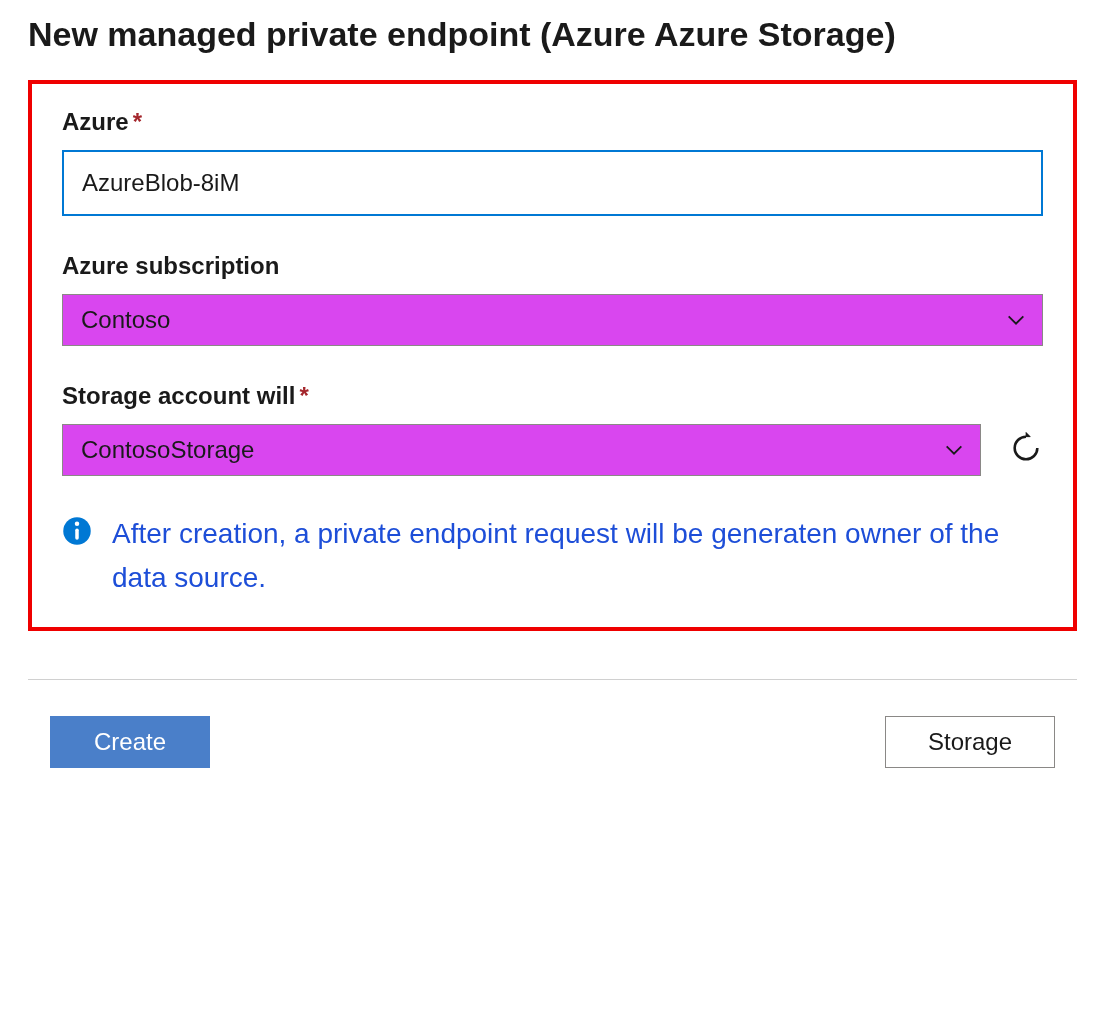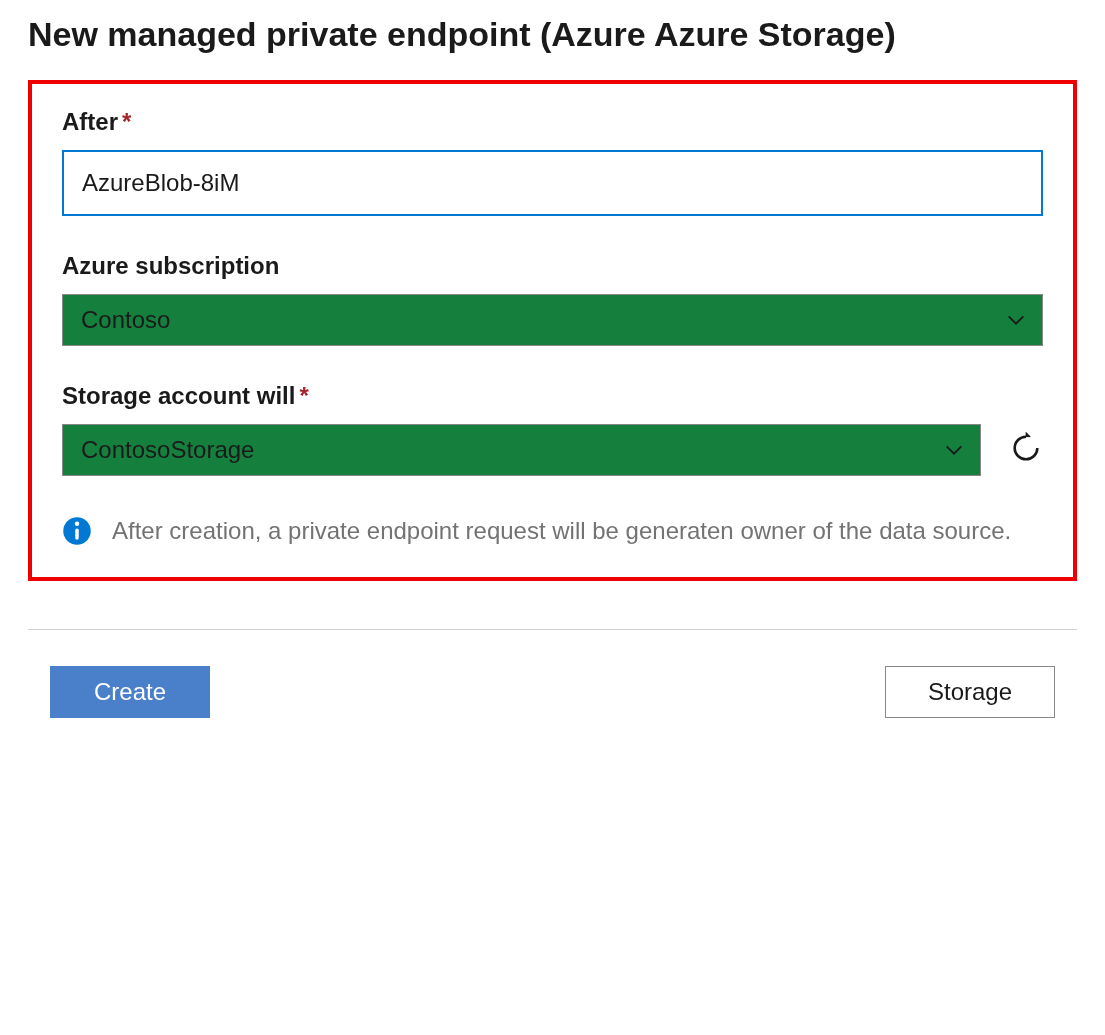--- a/index.html
+++ b/index.html
@@ -46,21 +46,21 @@
     .select-wrap {
       position: relative;
       flex: 1;
     }
     .select-box {
       width: 100%;
       height: 52px;
       padding: 0 48px 0 18px;
       font-size: 24px;
       border: 1px solid #8a8886;
-      background: #15803d;
+      background: #d946ef;
       color: #1a1a1a;
       display: flex;
       align-items: center;
       cursor: pointer;
     }
     .chevron {
       position: absolute;
       right: 16px;
       top: 50%;
       transform: translateY(-50%);
@@ -86,23 +86,23 @@
       margin-top: 4px;
     }
     .info-icon {
       width: 30px;
       height: 30px;
       flex-shrink: 0;
       margin-top: 4px;
     }
     .info-icon svg { width: 100%; height: 100%; }
     .info-text {
-      font-size: 24px;
+      font-size: 28px;
       line-height: 1.55;
-      color: #737373;
+      color: #1d4ed8;
     }
     .footer-divider {
       border: none;
       border-top: 1px solid #d0d0d0;
       margin: 0 0 36px 0;
     }
     .footer-actions {
       display: flex;
       justify-content: space-between;
       align-items: flex-end;
@@ -134,21 +134,21 @@
   </style>
 </head>
 <body>
 
 <h1 class="page-title">New managed private endpoint (Azure Azure Storage)</h1>
 
 <div class="highlight-box">
 
   <div class="field-group">
     <label class="field-label">
-      <span>After</span><span class="required-star">*</span>
+      <span>Azure</span><span class="required-star">*</span>
     </label>
     <input type="text" class="text-input" value="AzureBlob-8iM" style="">
   </div>
 
   <div class="field-group">
     <label class="field-label">
       <span>Azure subscription</span>
     </label>
     <div class="select-row">
       <div class="select-wrap">

